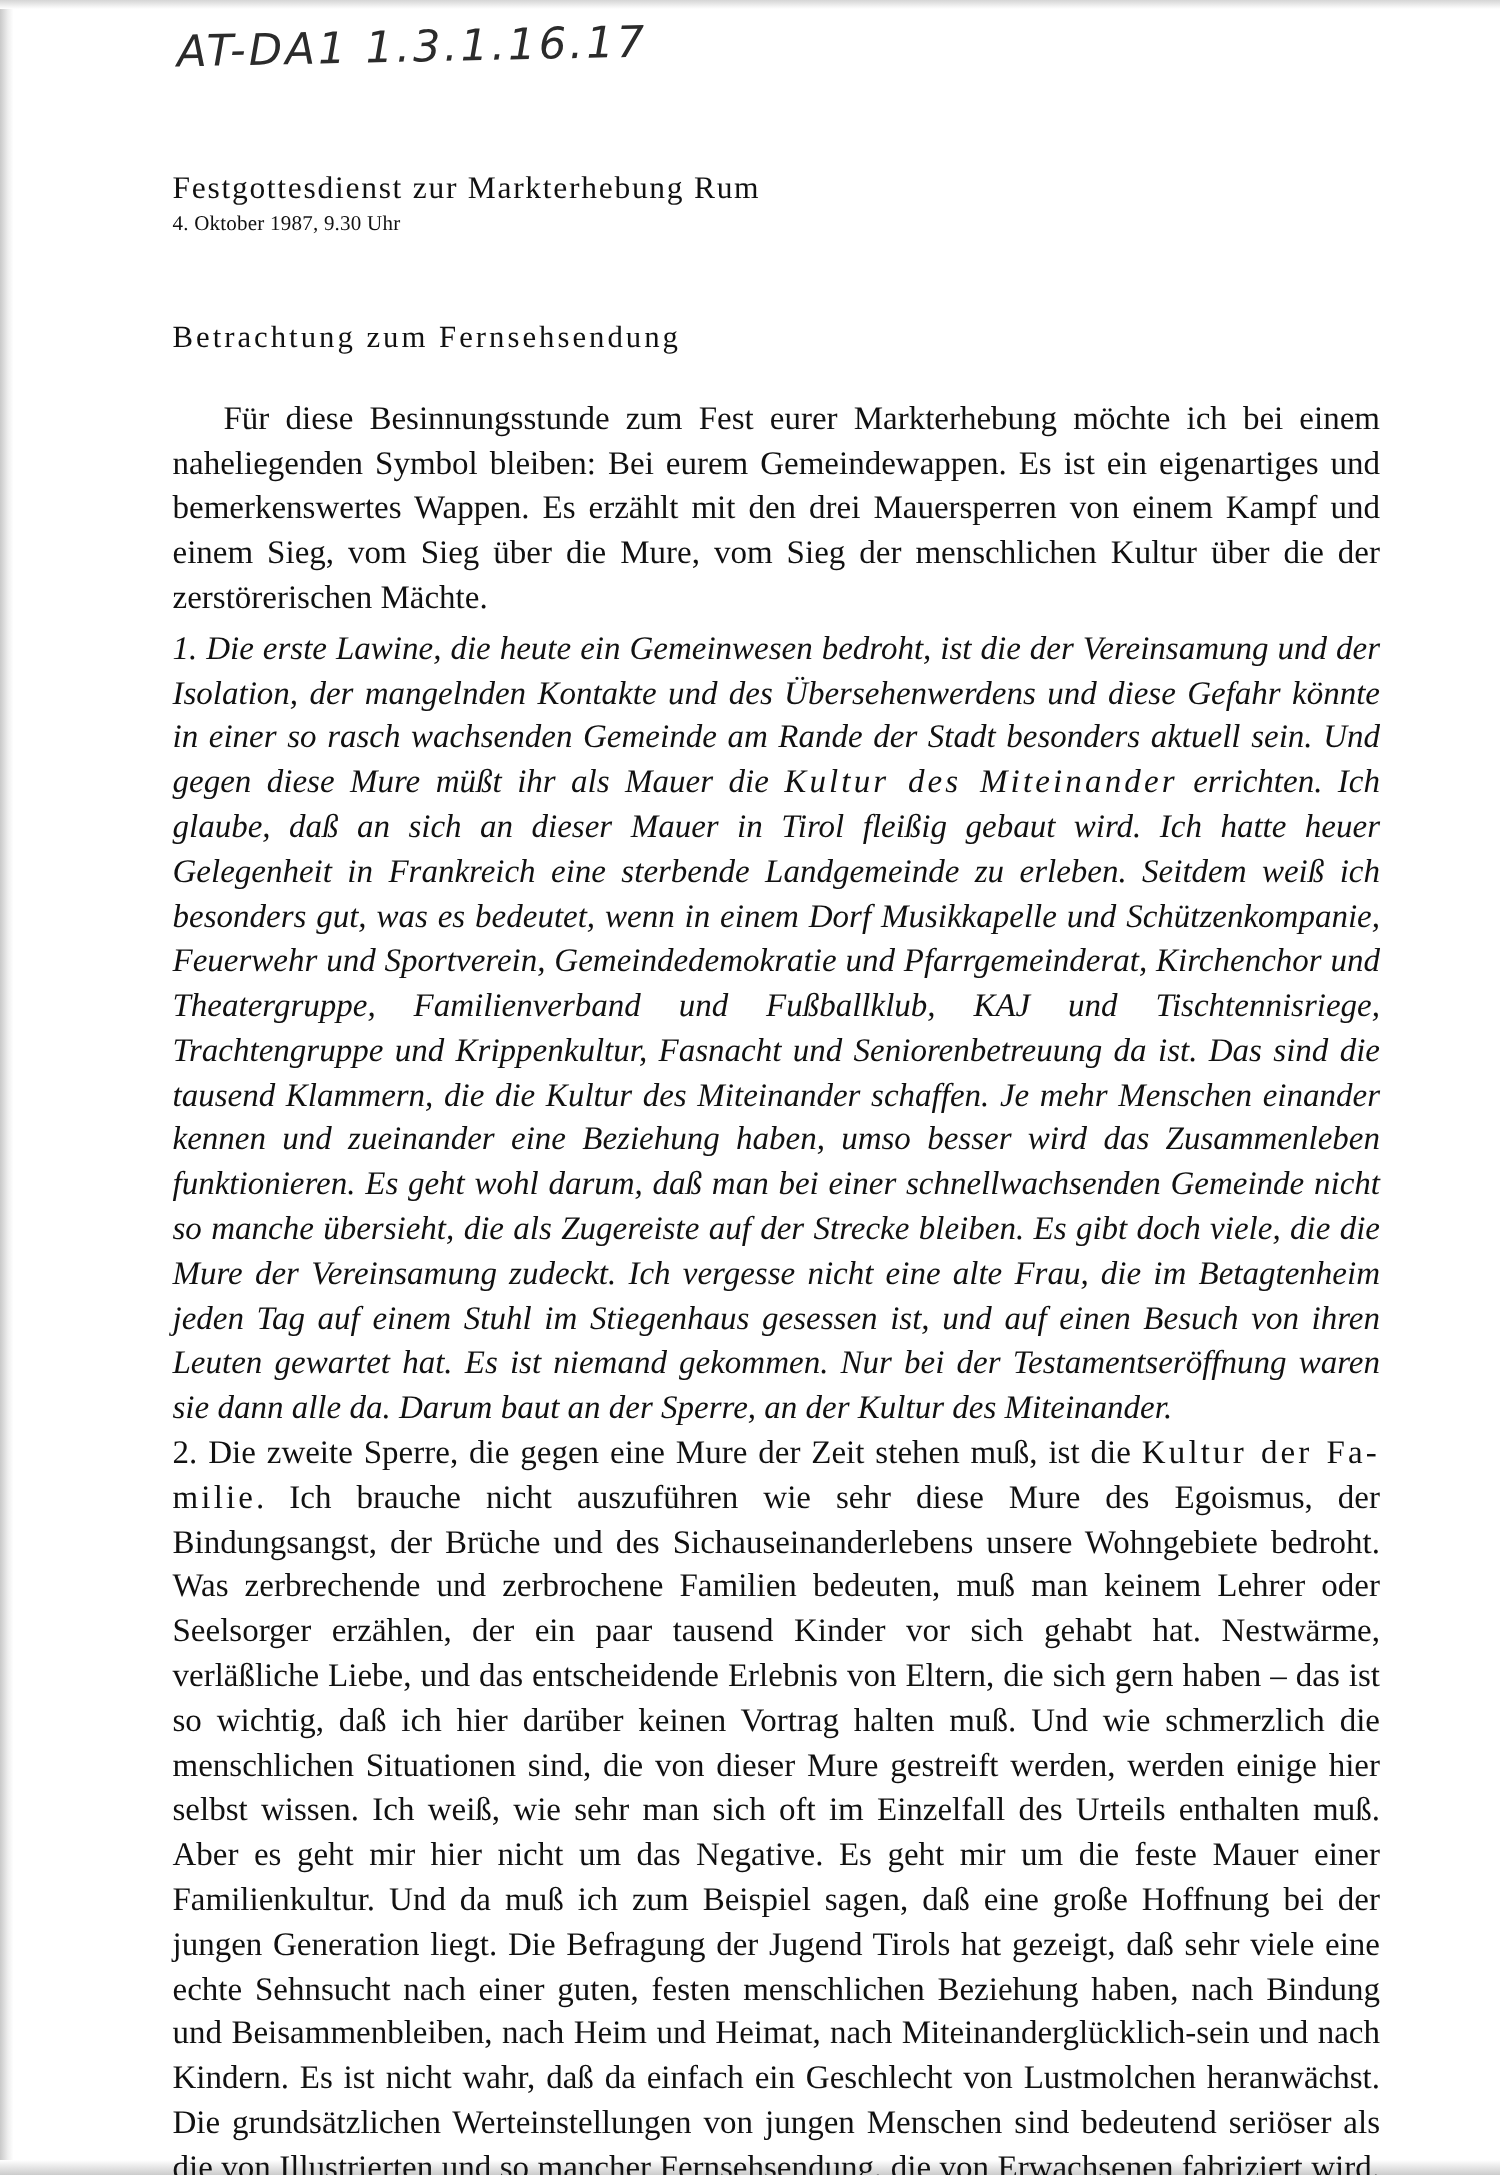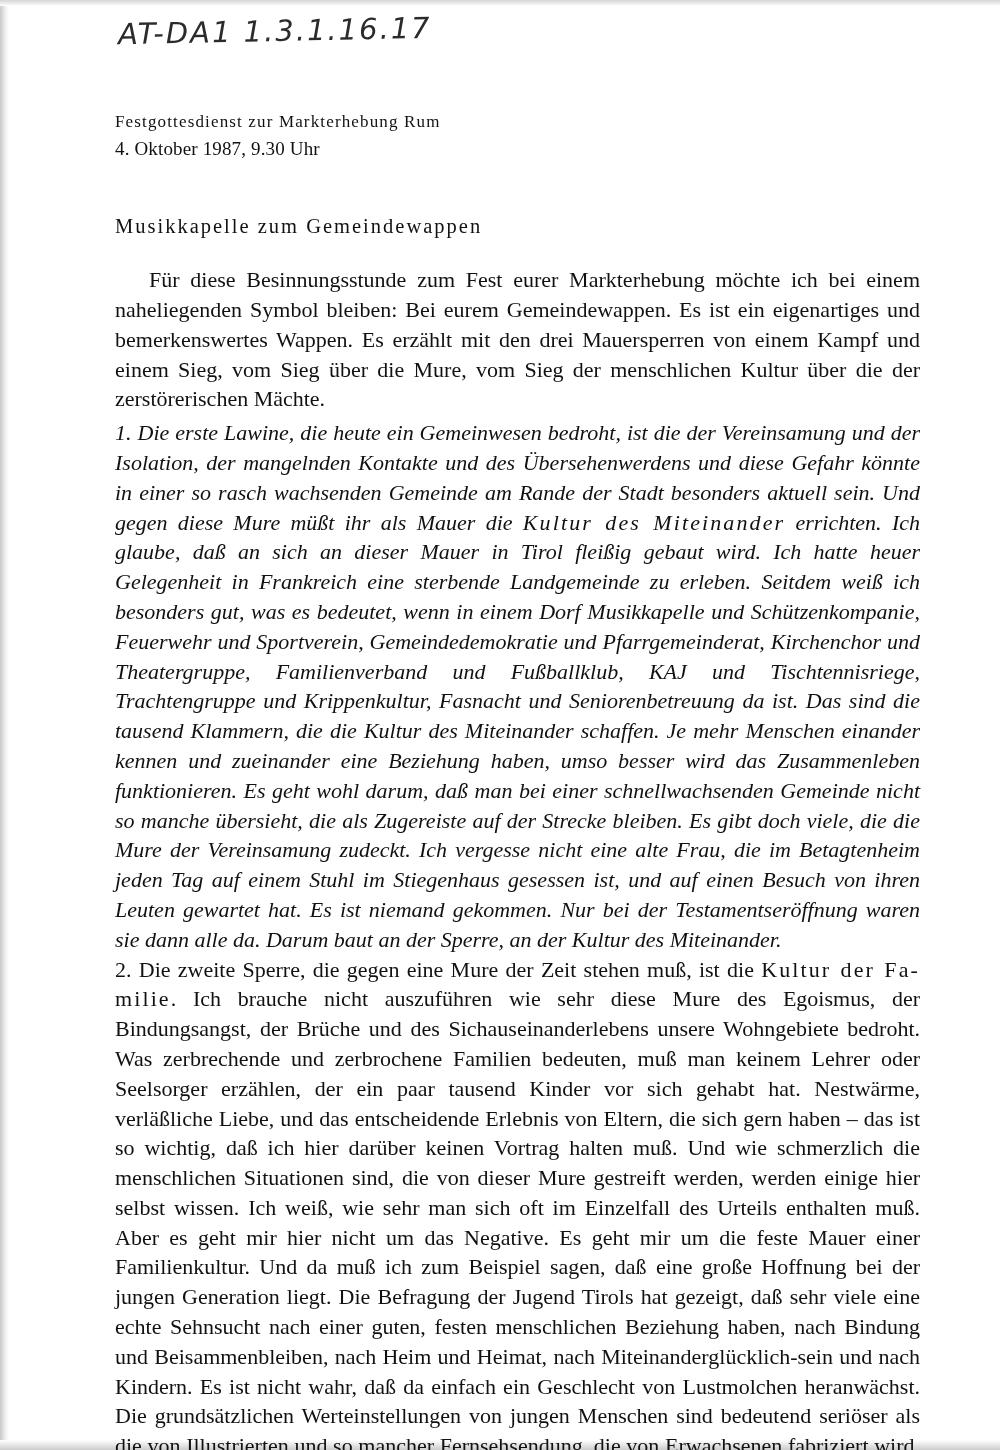--- a/index.html
+++ b/index.html
@@ -52,27 +52,27 @@
   }
 
   .content {
     position: absolute;
     left: 115px;
     top: 110px;
     width: 805px;
   }
 
   .title-line-1 {
-    font-size: 17px;
+    font-size: 21px;
     letter-spacing: 1.15px;
     color: #111111;
     line-height: 1.45;
   }
   .title-line-2 {
-    font-size: 19px;
+    font-size: 14px;
     letter-spacing: 0.15px;
     color: #111111;
     line-height: 1.45;
   }
 
   .subtitle {
     margin-top: 53px;
     font-size: 20.5px;
     letter-spacing: 2.0px;
     color: #111111;
@@ -111,21 +111,21 @@
   <div class="scan-edge-left"></div>
   <div class="scan-edge-top"></div>
   <div class="scan-edge-bottom"></div>
 
   <div class="handwriting">AT-DA1 1.3.1.16.17</div>
 
   <div class="content">
     <div class="title-line-1">Festgottesdienst zur Markterhebung Rum</div>
     <div class="title-line-2">4. Oktober 1987, 9.30 Uhr</div>
 
-    <div class="subtitle">Musikkapelle zum Gemeindewappen</div>
+    <div class="subtitle">Betrachtung zum Fernsehsendung</div>
 
     <p class="body first-para">Für diese Besinnungsstunde zum Fest eurer Markterhebung möchte ich bei einem naheliegenden Symbol bleiben: Bei eurem Gemeindewappen. Es ist ein eigenartiges und bemerkenswertes Wappen. Es erzählt mit den drei Mauersperren von einem Kampf und einem Sieg, vom Sieg über die Mure, vom Sieg der menschlichen Kultur über die der zerstörerischen Mächte.</p>
 
     <p class="body numbered"><span>1. Die erste Lawine, die heute ein Gemeinwesen bedroht, ist die der Vereinsamung und der Isolation, der mangelnden Kontakte und des Übersehenwerdens und diese Gefahr könnte in einer so rasch wachsenden Gemeinde am Rande der Stadt besonders aktuell sein. Und gegen diese Mure müßt ihr als Mauer die </span><span class="spaced">Kultur des Miteinander</span><span> errichten. Ich glaube, daß an sich an dieser Mauer in Tirol fleißig gebaut wird. Ich hatte heuer Gelegenheit in Frankreich eine sterbende Landgemeinde zu erleben. Seitdem weiß ich besonders gut, was es bedeutet, wenn in einem Dorf Musikkapelle und Schützenkompanie, Feuerwehr und Sportverein, Gemeindedemokratie und Pfarrgemeinderat, Kirchenchor und Theatergruppe, Familienverband und Fußballklub, KAJ und Tischtennisriege, Trachtengruppe und Krippenkultur, Fasnacht und Seniorenbetreuung da ist. Das sind die tausend Klammern, die die Kultur des Miteinander schaffen. Je mehr Menschen einander kennen und zueinander eine Beziehung haben, umso besser wird das Zusammenleben funktionieren. Es geht wohl darum, daß man bei einer schnellwachsenden Gemeinde nicht so manche übersieht, die als Zugereiste auf der Strecke bleiben. Es gibt doch viele, die die Mure der Vereinsamung zudeckt. Ich vergesse nicht eine alte Frau, die im Betagtenheim jeden Tag auf einem Stuhl im Stiegenhaus gesessen ist, und auf einen Besuch von ihren Leuten gewartet hat. Es ist niemand gekommen. Nur bei der Testamentseröffnung waren sie dann alle da. Darum baut an der Sperre, an der Kultur des Miteinander.</span></p>
 
     <p class="body"><span>2. Die zweite Sperre, die gegen eine Mure der Zeit stehen muß, ist die </span><span class="spaced">Kultur der Fa-</span><span class="spaced">milie</span><span>. Ich brauche nicht auszuführen wie sehr diese Mure des Egoismus, der Bindungsangst, der Brüche und des Sichauseinanderlebens unsere Wohngebiete bedroht. Was zerbrechende und zerbrochene Familien bedeuten, muß man keinem Lehrer oder Seelsorger erzählen, der ein paar tausend Kinder vor sich gehabt hat. Nestwärme, verläßliche Liebe, und das entscheidende Erlebnis von Eltern, die sich gern haben – das ist so wichtig, daß ich hier darüber keinen Vortrag halten muß. Und wie schmerzlich die menschlichen Situationen sind, die von dieser Mure gestreift werden, werden einige hier selbst wissen. Ich weiß, wie sehr man sich oft im Einzelfall des Urteils enthalten muß. Aber es geht mir hier nicht um das Negative. Es geht mir um die feste Mauer einer Familienkultur. Und da muß ich zum Beispiel sagen, daß eine große Hoffnung bei der jungen Generation liegt. Die Befragung der Jugend Tirols hat gezeigt, daß sehr viele eine echte Sehnsucht nach einer guten, festen menschlichen Beziehung haben, nach Bindung und Beisammenbleiben, nach Heim und Heimat, nach Miteinanderglücklich-sein und nach Kindern. Es ist nicht wahr, daß da einfach ein Geschlecht von Lustmolchen heranwächst. Die grundsätzlichen Werteinstellungen von jungen Menschen sind bedeutend seriöser als die von Illustrierten und so mancher Fernsehsendung, die von Erwachsenen fabriziert wird. Nur eines, liebe junge Freunde, darf ich sagen. Die Sperrmauer einer Familienkultur baut man nicht ohne große Mühe. Wildbachverbauung war noch nie ein vergnüglicher Job. Eure Wünsche für die Zukunft kosten halt auch etwas, etwas an Selbstbe-</span></p>
   </div>
 </div>
 
 </body></html>

